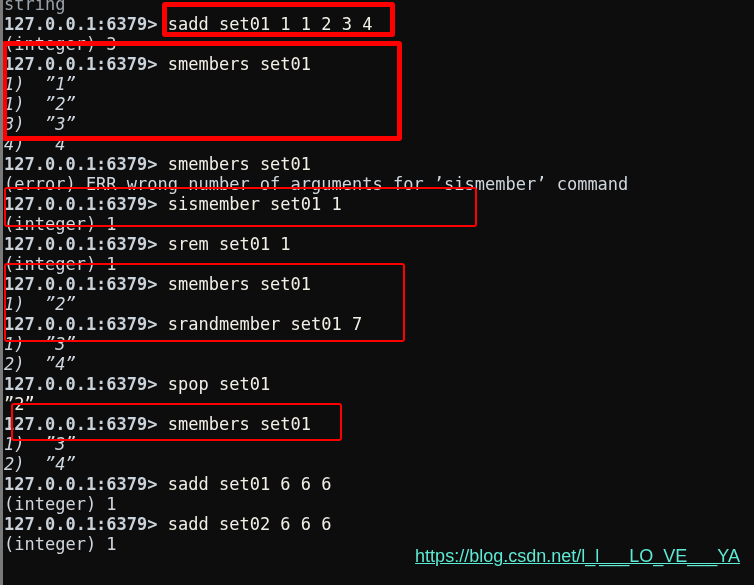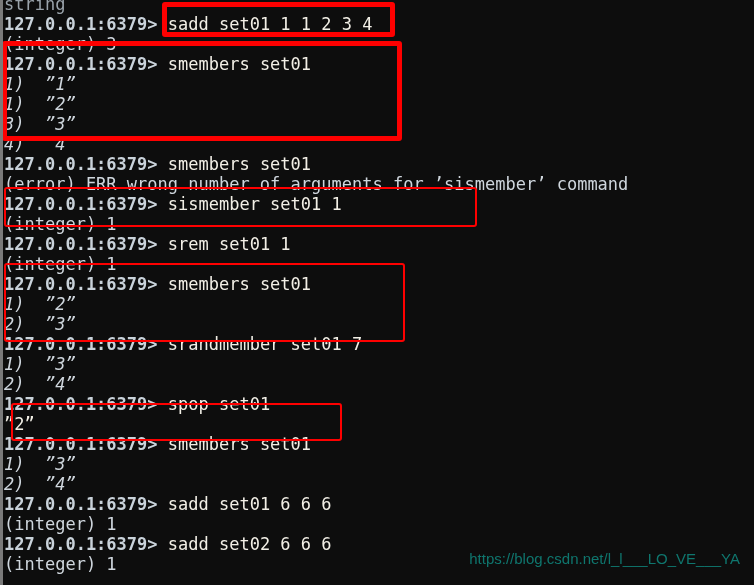--- a/index.html
+++ b/index.html
@@ -56,24 +56,25 @@
     z-index: 4;
     pointer-events: none;
   }
   .hl.thin { border-width: 2px; }
 
   #watermark {
     position: absolute;
     right: 14px;
     bottom: 18px;
     font-family: "Liberation Sans", sans-serif;
-    font-size: 15px;
-    color: #0f766e;
+    font-size: 18px;
+    color: #5eead4;
     z-index: 6;
     white-space: pre;
+    text-decoration: underline;
   }
 </style>
 </head>
 <body>
 
 <div id="screen">
 
   <div id="left-edge"></div>
 
   <div id="term">
@@ -86,21 +87,20 @@
       <div class="line"><span class="idx">3)  ”3”</span></div>
       <div class="line"><span class="idx">4)  ”4”</span></div>
       <div class="line"><span class="prompt">127.0.0.1:6379&gt;</span><span class="cmd"> smembers set01</span></div>
       <div class="line"><span class="err">(error) ERR wrong number of arguments for ’sismember’ command</span></div>
       <div class="line"><span class="prompt">127.0.0.1:6379&gt;</span><span class="cmd"> sismember set01 1</span></div>
       <div class="line"><span class="res">(integer) 1</span></div>
       <div class="line"><span class="prompt">127.0.0.1:6379&gt;</span><span class="cmd"> srem set01 1</span></div>
       <div class="line"><span class="res">(integer) 1</span></div>
       <div class="line"><span class="prompt">127.0.0.1:6379&gt;</span><span class="cmd"> smembers set01</span></div>
       <div class="line"><span class="idx">1)  ”2”</span></div>
-      <div class="line"><span class="idx">2)  ”3”</span></div>
       <div class="line"><span class="prompt">127.0.0.1:6379&gt;</span><span class="cmd"> srandmember set01 7</span></div>
       <div class="line"><span class="idx">1)  ”3”</span></div>
       <div class="line"><span class="idx">2)  ”4”</span></div>
       <div class="line"><span class="prompt">127.0.0.1:6379&gt;</span><span class="cmd"> spop set01</span></div>
       <div class="line"><span class="val">”2”</span></div>
       <div class="line"><span class="prompt">127.0.0.1:6379&gt;</span><span class="cmd"> smembers set01</span></div>
       <div class="line"><span class="idx">1)  ”3”</span></div>
       <div class="line"><span class="idx">2)  ”4”</span></div>
       <div class="line"><span class="prompt">127.0.0.1:6379&gt;</span><span class="cmd"> sadd set01 6 6 6</span></div>
       <div class="line"><span class="res">(integer) 1</span></div>

